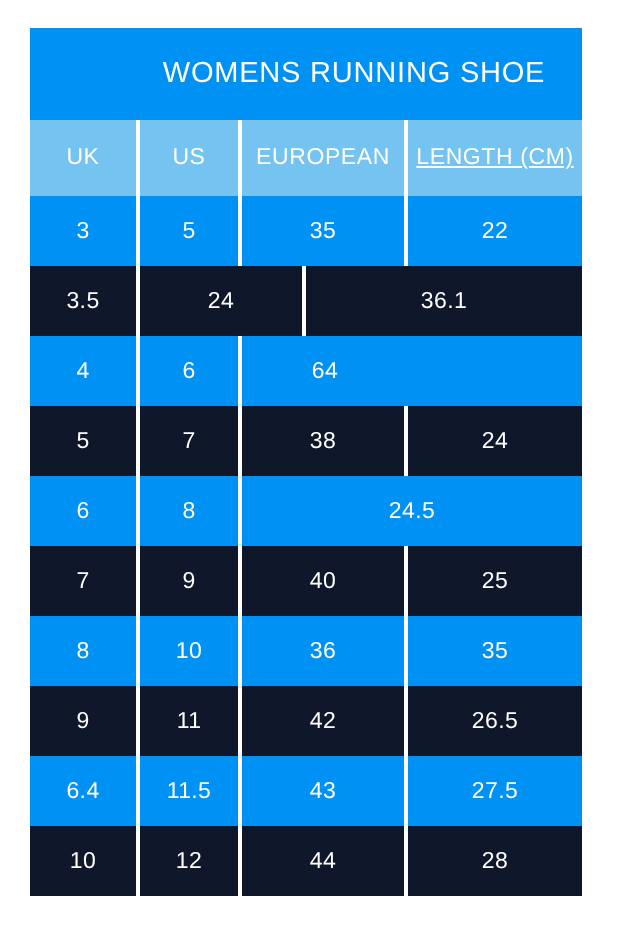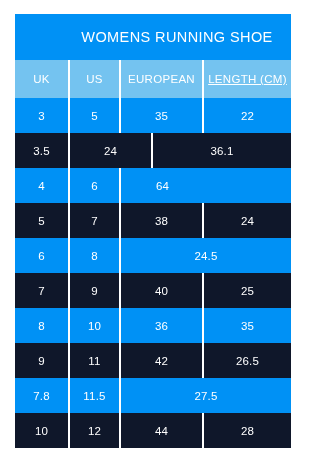--- a/index.html
+++ b/index.html
@@ -164,22 +164,23 @@
     </div>
 
     <div class="data-row light">
       <div class="cell col-0">9</div>
       <div class="cell col-1">11</div>
       <div class="cell col-2">42</div>
       <div class="cell col-3">26.5</div>
     </div>
 
     <div class="data-row dark">
-      <div class="cell col-0">7.8</div>
+      <div class="cell col-0">6.4</div>
       <div class="cell col-1">11.5</div>
+      <div class="cell col-2">43</div>
       <div class="cell col-3">27.5</div>
     </div>
 
     <div class="data-row light">
       <div class="cell col-0">10</div>
       <div class="cell col-1">12</div>
       <div class="cell col-2">44</div>
       <div class="cell col-3">28</div>
     </div>
 

